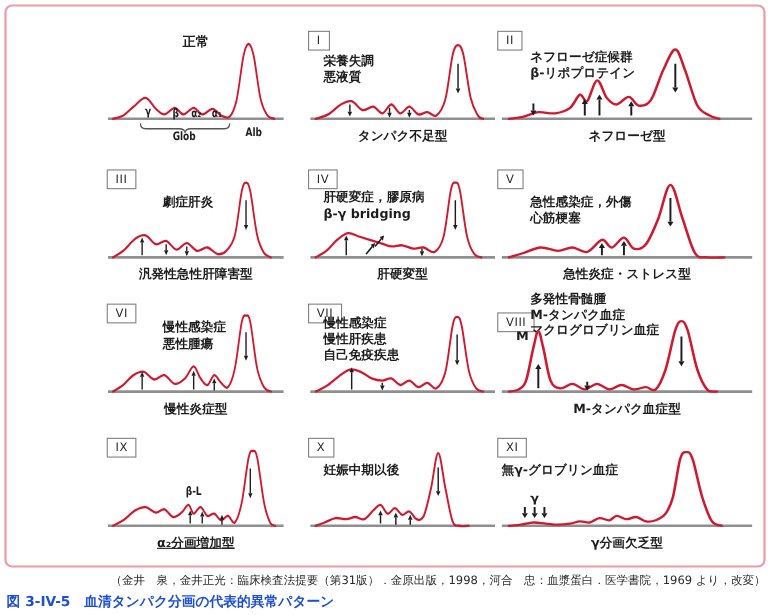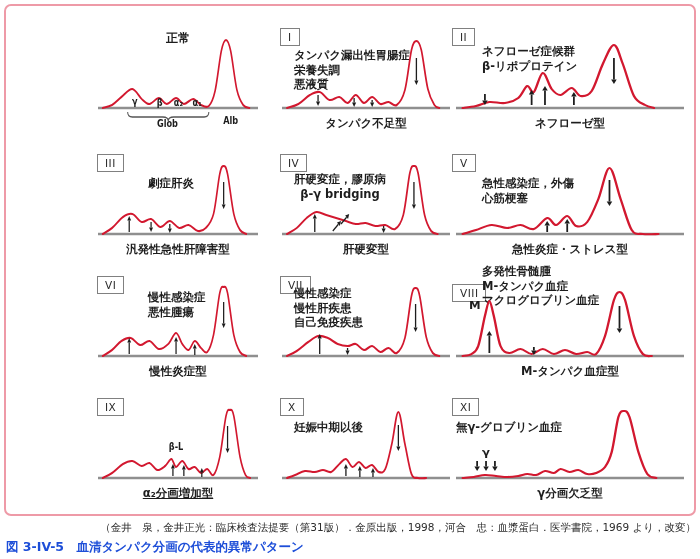--- a/index.html
+++ b/index.html
@@ -36,21 +36,20 @@
             <text x="103" y="78" text-anchor="middle" font-size="10.5" font-weight="600" fill="#1d1d1d">α₂</text>
             <text x="127" y="78" text-anchor="middle" font-size="10.5" font-weight="600" fill="#1d1d1d">α₁</text>
             <text x="89" y="99" text-anchor="middle" font-size="10.5" font-weight="600" fill="#1d1d1d">Glob</text>
             <text x="170" y="96" text-anchor="middle" font-size="10.5" font-weight="600" fill="#1d1d1d">Alb</text>
           </svg>
         </div>
       </div>
       <div class="panel" style="left: 258px; top: 24px; width: 188px; height: 120px;">
         <div class="numbox" style="left: 22px; top: 4px;">I</div>
         <div class="conds" style="left: 36px; top: 24px;">
-          <div>タンパク漏出性胃腸症</div>
           <div>栄養失調</div>
           <div>悪液質</div>
         </div>
         <div class="csvg" style="left: 24px; top: 4px; width: 168px; height: 100px;">
           <svg width="168" height="100" viewBox="0 0 205 100" preserveAspectRatio="none" style="display:block">
             <line x1="0" y1="80" x2="205" y2="80" stroke="#8f8f8f" stroke-width="2.4"></line>
             <path d="M6,80C8.3,79.3,15.3,78.2,20,76C24.7,73.8,29.7,69.0,34,67C38.3,65.0,42.0,63.2,46,64C50.0,64.8,54.0,71.2,58,72C62.0,72.8,66.3,68.5,70,69C73.7,69.5,76.7,75.3,80,75C83.3,74.7,86.7,67.0,90,67C93.3,67.0,96.7,74.7,100,75C103.3,75.3,106.7,68.8,110,69C113.3,69.2,116.7,75.2,120,76C123.3,76.8,126.7,73.8,130,74C133.3,74.2,136.7,79.0,140,77C143.3,75.0,147.0,71.2,150,62C153.0,52.8,155.7,30.2,158,22C160.3,13.8,162.0,13.0,164,13C166.0,13.0,167.7,14.0,170,22C172.3,30.0,175.3,51.8,178,61C180.7,70.2,183.7,73.8,186,77C188.3,80.2,191.0,79.5,192,80" fill="none" stroke="#d2182f" stroke-width="2.1" stroke-linecap="round"></path>
             <g>
               <line x1="44" y1="67" x2="44.0" y2="73.5" stroke="#1d1d1d" stroke-width="1.6"></line>
               <polygon points="44,78 41.5,73.5 46.5,73.5" fill="#1d1d1d"></polygon>
@@ -131,21 +130,21 @@
               <polygon points="161,55 158.5,50.5 163.5,50.5" fill="#1d1d1d"></polygon>
             </g>
           </svg>
         </div>
         <div class="ptype" style="left: 6px; width: 160px; top: 92px; text-align: center;">汎発性急性肝障害型</div>
       </div>
       <div class="panel" style="left: 258px; top: 150px; width: 188px; height: 120px;">
         <div class="numbox" style="left: 22px; top: 4px;">IV</div>
         <div class="conds" style="left: 36px; top: 22px;">
           <div>肝硬変症，膠原病</div>
-          <div style=" text-align: center;">β-γ bridging</div>
+          <div style="">β-γ bridging</div>
         </div>
         <div class="csvg" style="left: 24px; top: 4px; width: 168px; height: 100px;">
           <svg width="168" height="100" viewBox="0 0 205 100" preserveAspectRatio="none" style="display:block">
             <line x1="0" y1="80" x2="205" y2="80" stroke="#8f8f8f" stroke-width="2.4"></line>
             <path d="M6,80C8.0,79.0,14.0,76.7,18,74C22.0,71.3,26.0,66.7,30,64C34.0,61.3,38.0,58.5,42,58C46.0,57.5,50.0,60.0,54,61C58.0,62.0,62.0,63.0,66,64C70.0,65.0,74.0,66.0,78,67C82.0,68.0,86.0,69.7,90,70C94.0,70.3,98.0,68.7,102,69C106.0,69.3,110.0,71.7,114,72C118.0,72.3,122.0,70.5,126,71C130.0,71.5,134.3,76.7,138,75C141.7,73.3,145.0,70.3,148,61C151.0,51.7,153.8,27.2,156,19C158.2,10.8,159.3,12.0,161,12C162.7,12.0,163.8,10.8,166,19C168.2,27.2,171.3,51.3,174,61C176.7,70.7,179.3,73.8,182,77C184.7,80.2,188.7,79.5,190,80" fill="none" stroke="#d2182f" stroke-width="2.1" stroke-linecap="round"></path>
             <g>
               <line x1="40" y1="78" x2="40.0" y2="64.5" stroke="#1d1d1d" stroke-width="1.6"></line>
               <polygon points="40,60 42.5,64.5 37.5,64.5" fill="#1d1d1d"></polygon>
             </g>
             <g>

